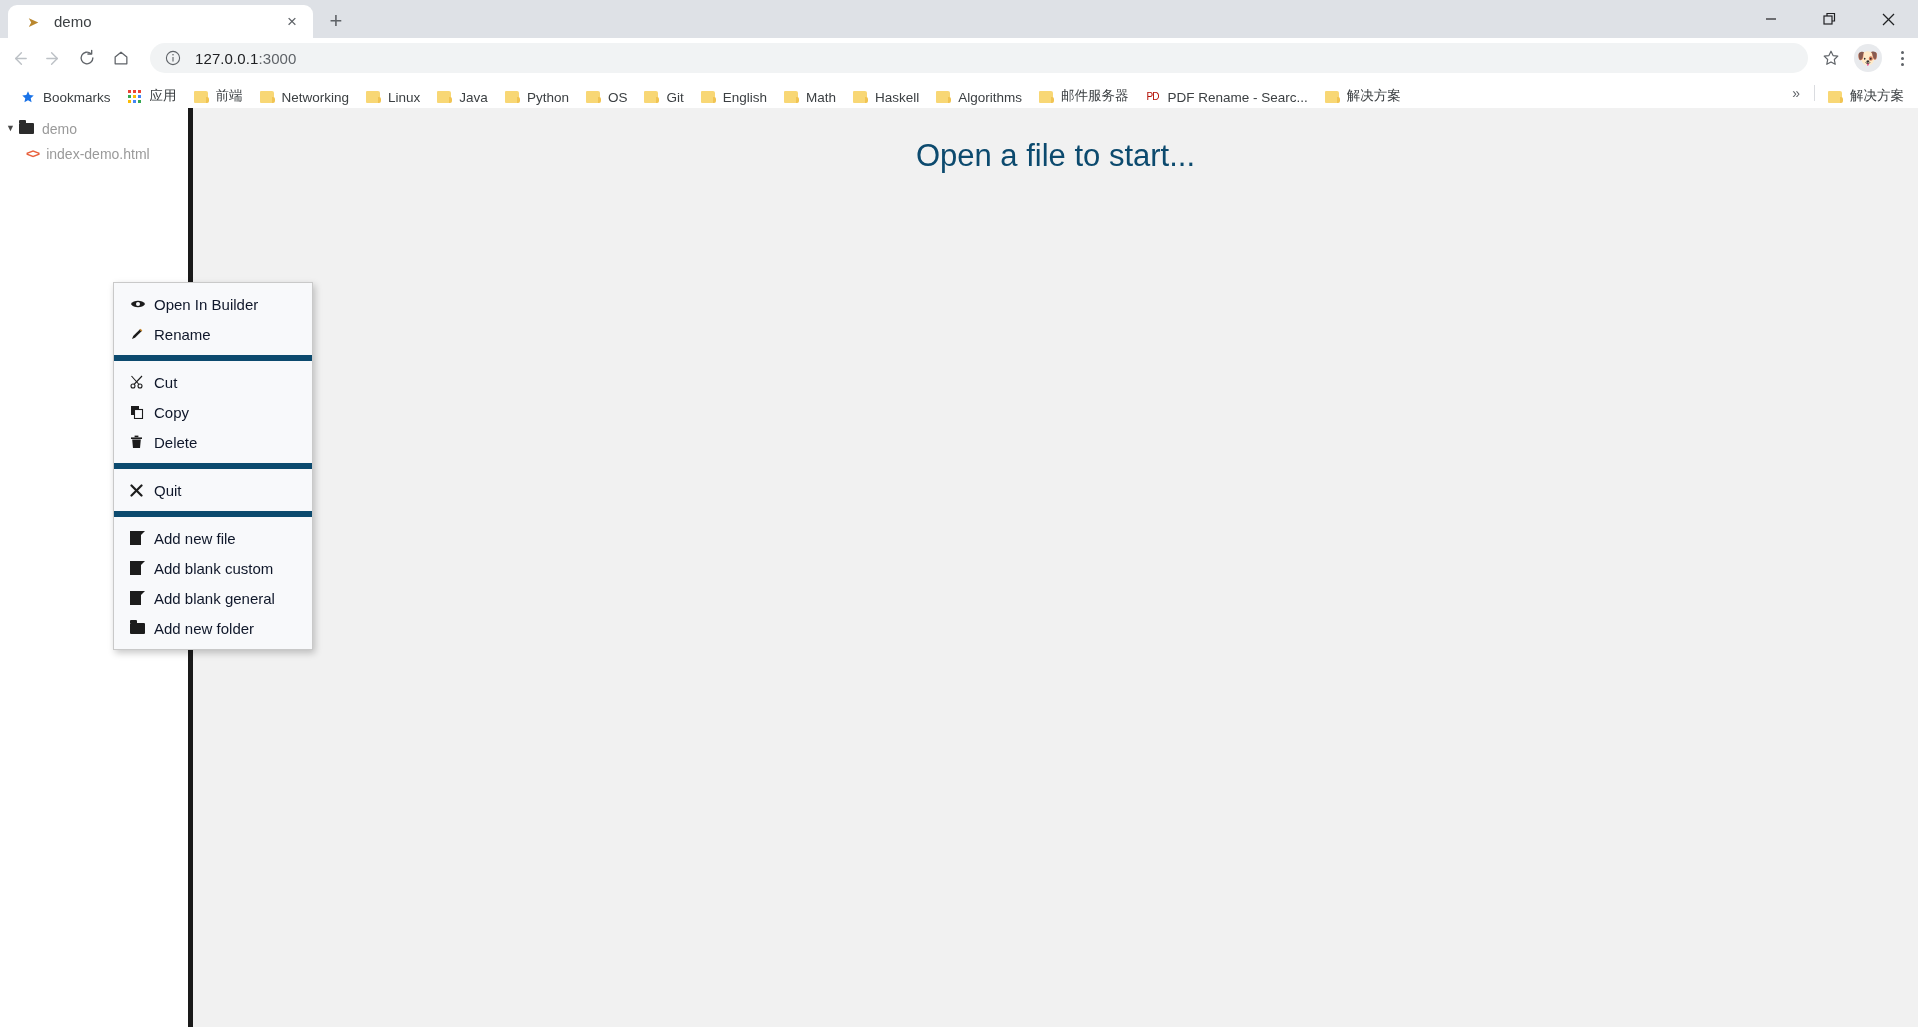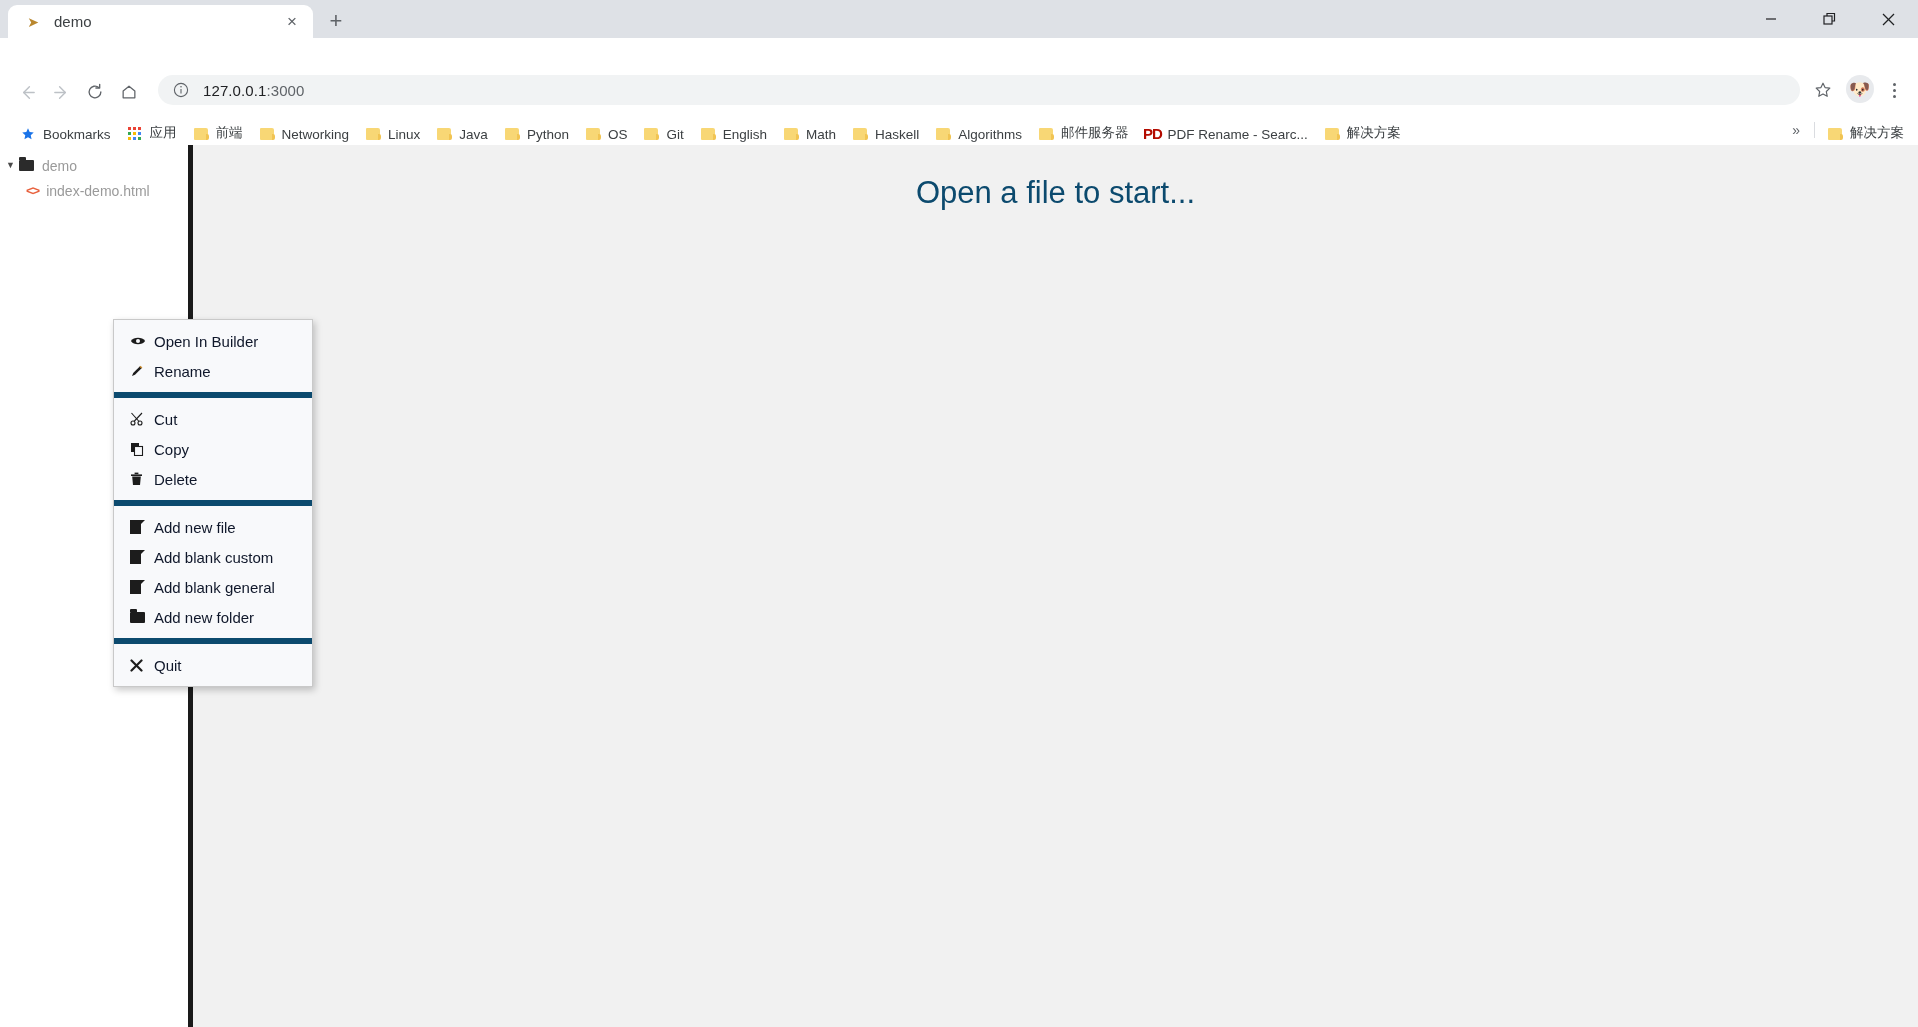--- a/index.html
+++ b/index.html
@@ -74,23 +74,22 @@
     font-size: 15px;
     cursor: pointer;
   }
   .winbtn svg { display: block; }
 
   
   .toolbar {
     height: 40px;
     background: #ffffff;
     display: flex;
-    align-items: flex-start;
-    padding: 0 10px;
-    margin-top: 37px;
+    align-items: center;
+    padding: 0 2px;
   }
   .navbtn {
     width: 34px; height: 34px;
     display: flex; align-items: center; justify-content: center;
     color: #5f6368;
     border-radius: 50%;
     cursor: pointer;
     flex: 0 0 auto;
   }
   .navbtn.disabled { color: #bdc1c6; }
@@ -209,22 +208,22 @@
     color: #5f6368;
     font-size: 14px;
     cursor: pointer;
   }
   .bm-sep {
     width: 1px; height: 16px;
     background: #dadce0;
     margin: 0 4px;
   }
   .pdf-glyph {
-    font-size: 15px;
-    font-weight: bold;
+    font-size: 10px;
+    font-weight: normal;
     color: #b30b00;
     letter-spacing: -1px;
     line-height: 1;
   }
 
   
   .appbody {
     position: relative;
     height: 928px;
     background: #ffffff;
@@ -653,50 +652,50 @@
               <path d="M2.2 4.6 L10.8 4.6 L10 13 L3 13 Z" fill="#1c1c1c"></path>
             </svg>
         </span>
         <span>Delete</span>
       </div>
     </div>
 
     <div class="ctx-group">
       <div class="ctx-item">
         <span class="ctx-icon">
-            <span class="file-glyph"></span>
-          </span>
-        <span>Add new file</span>
-      </div>
-      <div class="ctx-item">
-        <span class="ctx-icon">
-            <span class="file-glyph"></span>
-          </span>
-        <span>Add blank custom</span>
-      </div>
-      <div class="ctx-item">
-        <span class="ctx-icon">
-            <span class="file-glyph"></span>
-          </span>
-        <span>Add blank general</span>
-      </div>
-      <div class="ctx-item">
-        <span class="ctx-icon">
-            <span class="folder-ctx"></span>
-          </span>
-        <span>Add new folder</span>
-      </div>
-    </div>
-
-    <div class="ctx-group">
-      <div class="ctx-item">
-        <span class="ctx-icon">
           <svg width="13" height="13" viewBox="0 0 13 13">
               <line x1="1.5" y1="1.5" x2="11.5" y2="11.5" stroke="#1c1c1c" stroke-width="2.2" stroke-linecap="round"></line>
               <line x1="11.5" y1="1.5" x2="1.5" y2="11.5" stroke="#1c1c1c" stroke-width="2.2" stroke-linecap="round"></line>
             </svg>
         </span>
         <span>Quit</span>
       </div>
     </div>
 
+    <div class="ctx-group">
+      <div class="ctx-item">
+        <span class="ctx-icon">
+            <span class="file-glyph"></span>
+          </span>
+        <span>Add new file</span>
+      </div>
+      <div class="ctx-item">
+        <span class="ctx-icon">
+            <span class="file-glyph"></span>
+          </span>
+        <span>Add blank custom</span>
+      </div>
+      <div class="ctx-item">
+        <span class="ctx-icon">
+            <span class="file-glyph"></span>
+          </span>
+        <span>Add blank general</span>
+      </div>
+      <div class="ctx-item">
+        <span class="ctx-icon">
+            <span class="folder-ctx"></span>
+          </span>
+        <span>Add new folder</span>
+      </div>
+    </div>
+
   </div>
 </div>
 
 </body></html>

